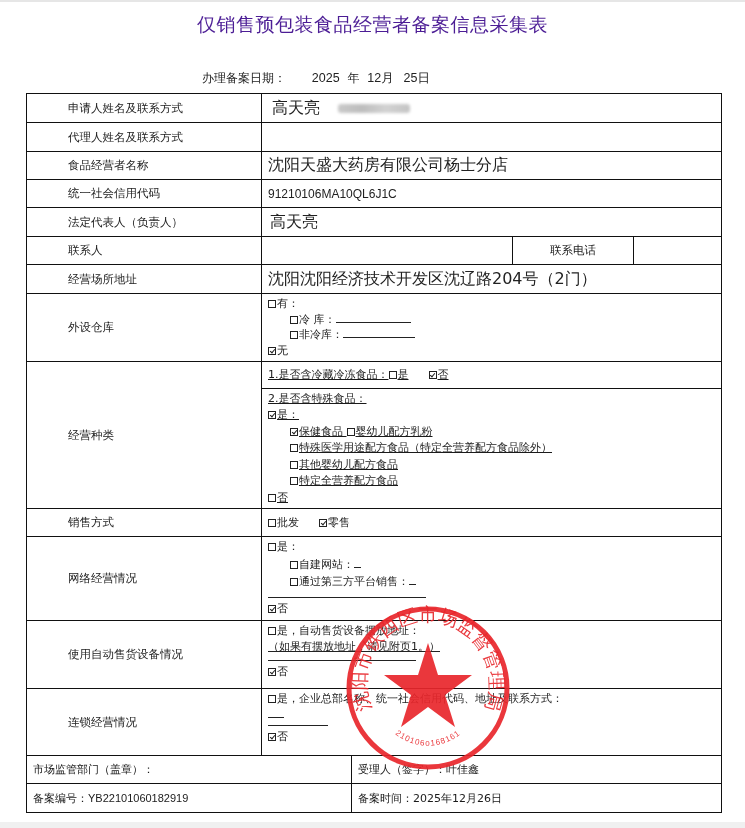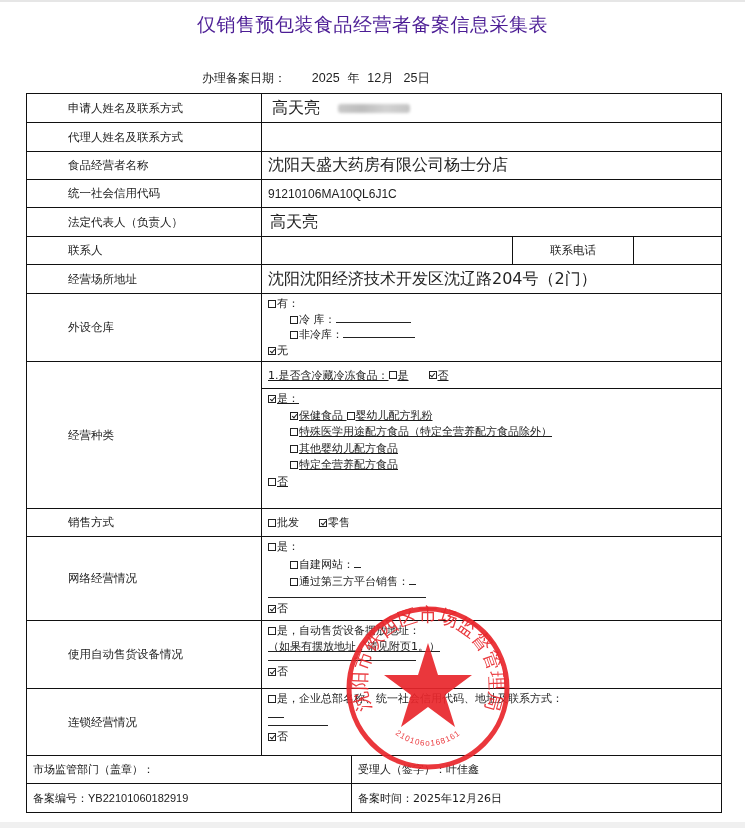--- a/index.html
+++ b/index.html
@@ -127,20 +127,21 @@
     <div class="sub">
       <div class="s1">
         <span>1.是否含冷藏冷冻食品：</span>
         <span class="cb"></span>
           <span>是</span>
         <span style="display:inline-block;width:20px"></span>
         <span class="cb on"></span>
           <span>否</span>
       </div>
       <div class="stack s2" style="line-height:16.5px;padding-top:2px">
+        <div>2.是否含特殊食品：</div>
         <div><span class="cb on"></span><span>是：</span></div>
         <div class="ind">
           <span class="cb on"></span><span>保健食品</span>
           <span class="cb"></span><span>婴幼儿配方乳粉</span>
         </div>
         <div class="ind"><span class="cb"></span><span>特殊医学用途配方食品（特定全营养配方食品除外）</span></div>
         <div class="ind"><span class="cb"></span><span>其他婴幼儿配方食品</span></div>
         <div class="ind"><span class="cb"></span><span>特定全营养配方食品</span></div>
         <div><span class="cb"></span><span>否</span></div>
       </div>

